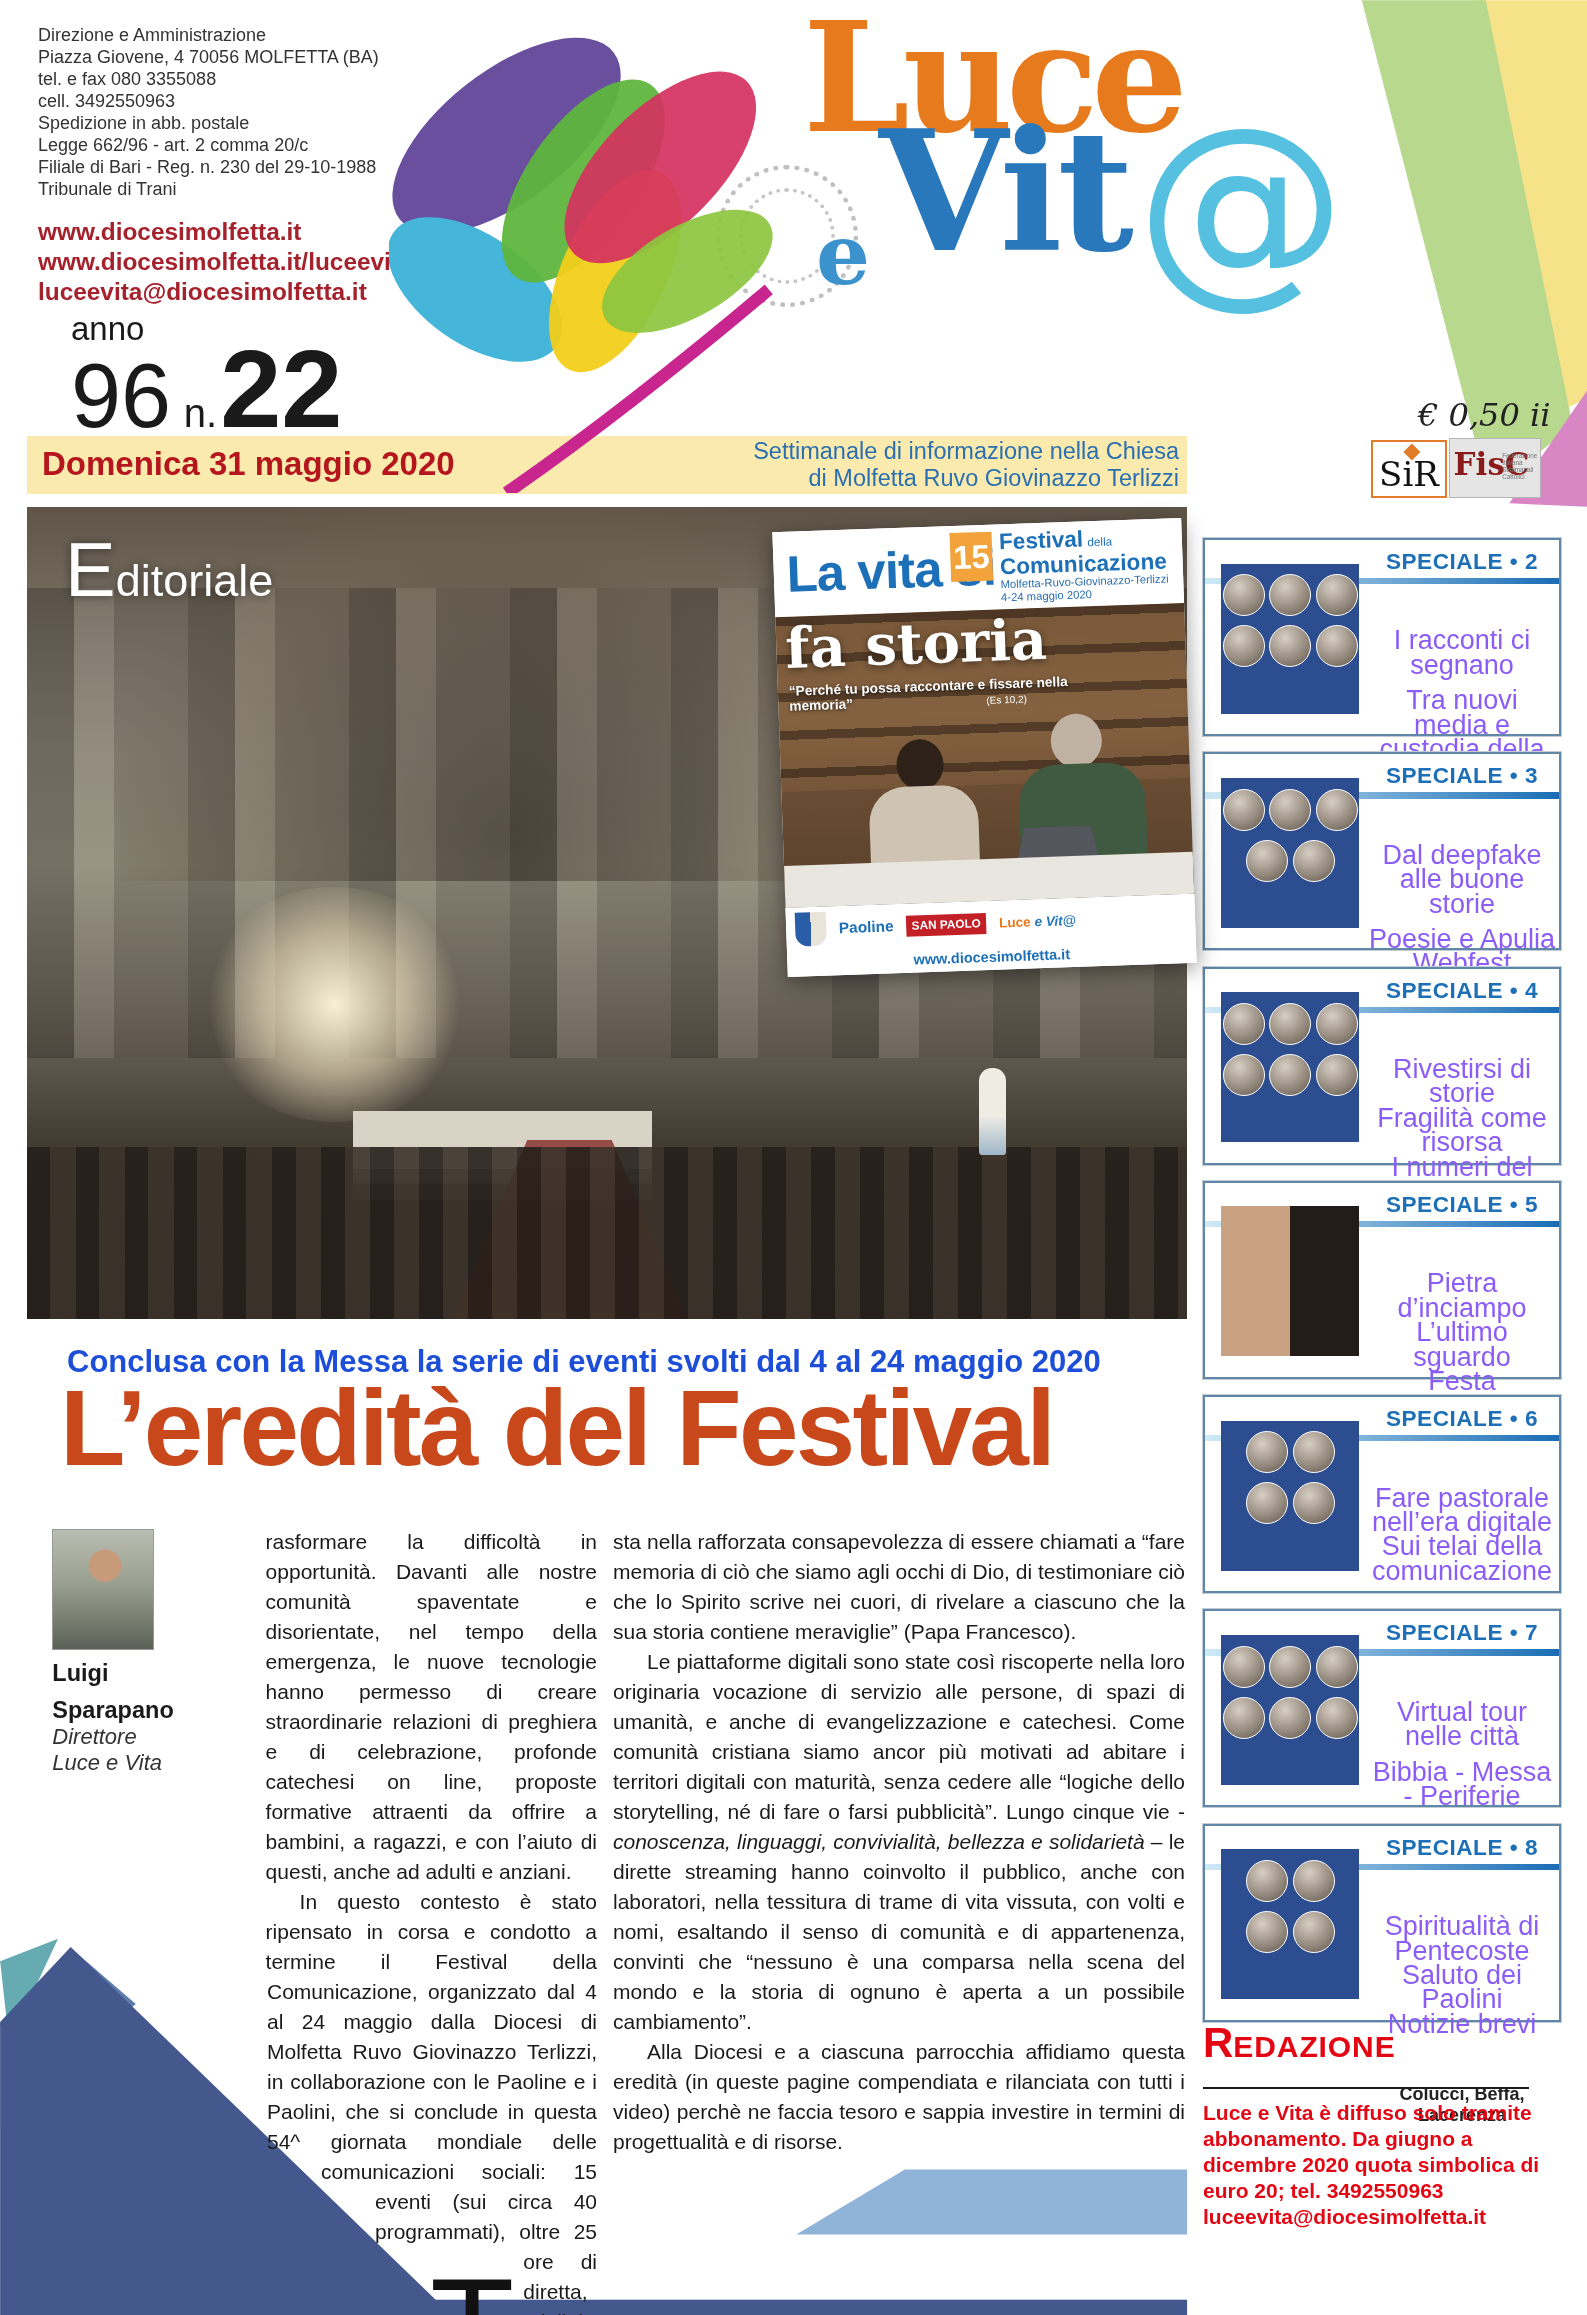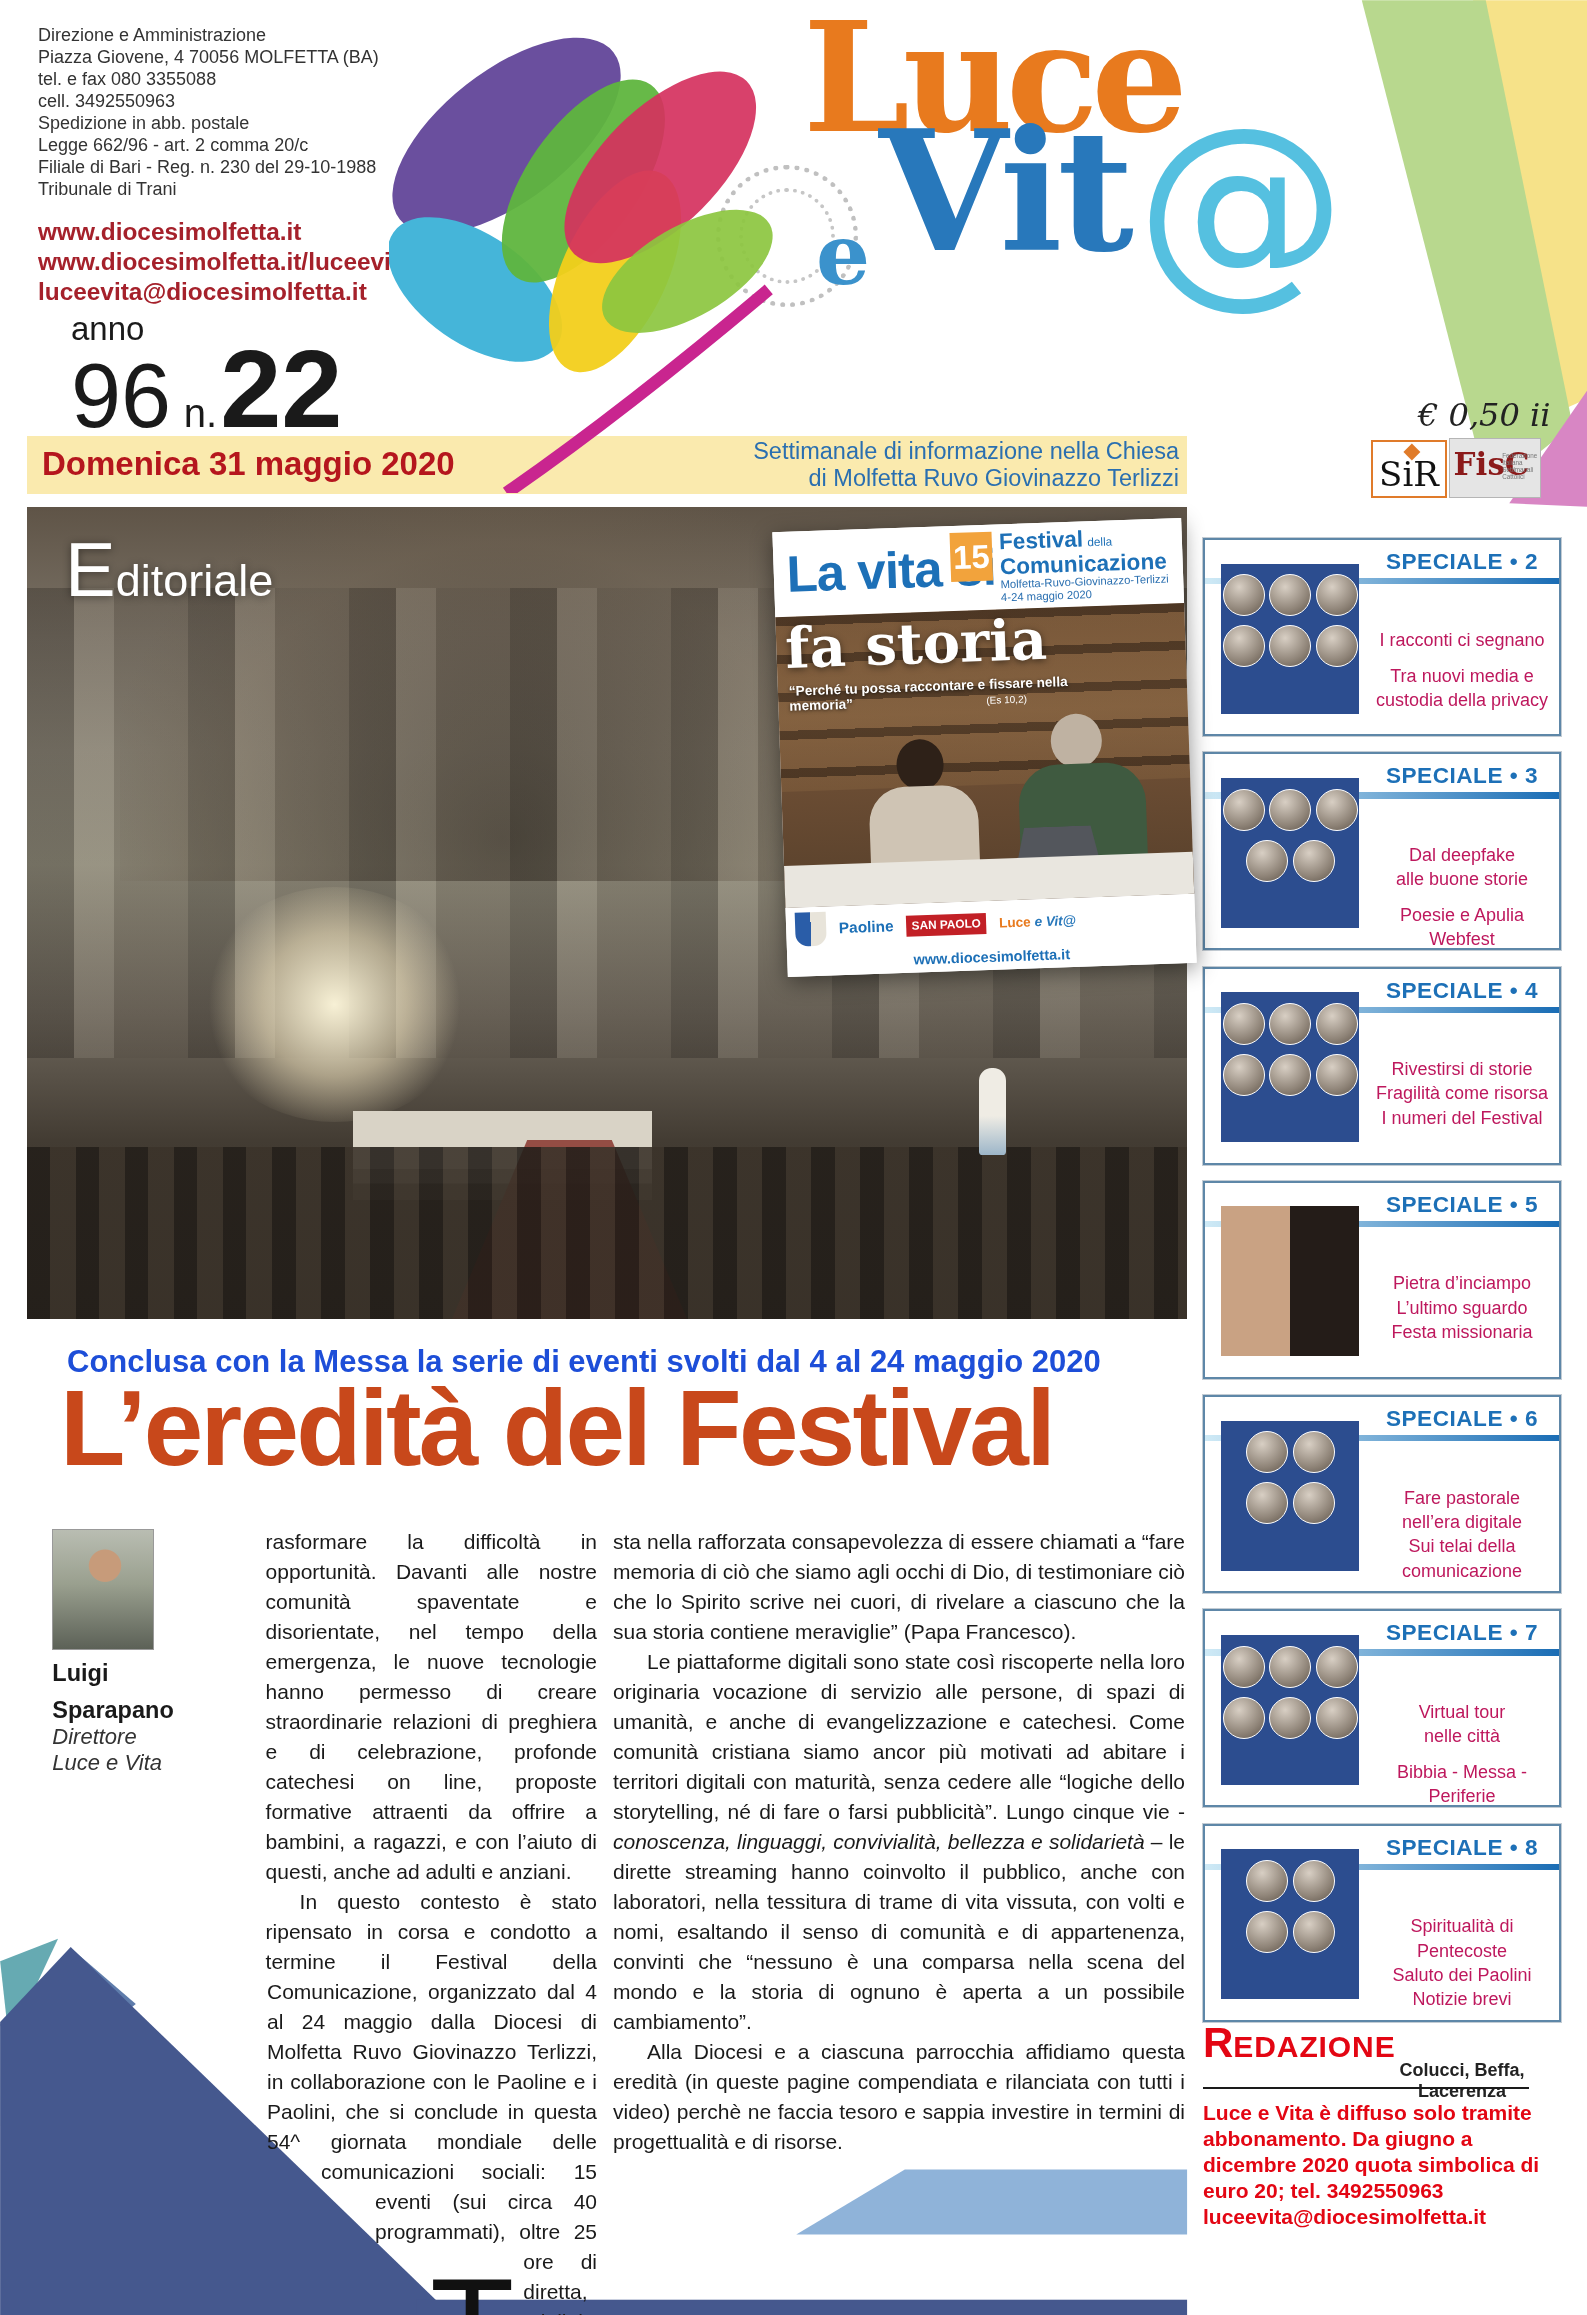--- a/index.html
+++ b/index.html
@@ -133,21 +133,21 @@
   .collage{position:absolute;left:16.3px;top:23.5px;width:138px;height:150px;background:#2c4d8f;z-index:1;
         padding-top:1.8px;box-sizing:border-box;}
   .collage.split{background:linear-gradient(90deg,#c9a283 0 50%,#241c18 50% 100%);}
   .collage-row{display:flex;justify-content:center;gap:4.5px;margin-top:9px;}
   .portrait-circle{width:40px;height:40px;border-radius:50%;border:1.8px solid #fff;
         background:radial-gradient(circle at 38% 30%,#d8cfc4,#8f8478 62%,#5c5248);}
   .sp-right{position:absolute;left:161px;top:0;width:192px;height:100%;display:flex;flex-direction:column;
         align-items:center;justify-content:flex-start;text-align:center;gap:48px;}
   .sp-label{margin-top:9px;font-size:22.6px;font-weight:bold;color:#1d70b7;letter-spacing:0.5px;z-index:1;}
   .sp-titles{flex:1;display:flex;flex-direction:column;justify-content:center;gap:11px;margin-top:5.4px;}
-  .sp-t{font-size:18px;line-height:24.4px;color:#be185d;white-space:pre-line;}
+  .sp-t{font-size:27px;line-height:24.4px;color:#8b5cf6;white-space:pre-line;}
   .sp-t:empty{display:none;}
   .sp-authors{font-size:18px;font-weight:bold;color:#222;margin-bottom:11px;}
   .redazione{position:absolute;left:1203px;top:2019px;width:358px;z-index:2;}
   .red-title{color:#e30613;font-weight:bold;border-bottom:2.7px solid #1a1a1a;padding-bottom:20px;width:326px;}
   .red-initial{font-size:42px;}
   .red-rest{font-size:30px;letter-spacing:0.9px;}
   .red-body{margin-top:11px;width:351px;font-size:21px;line-height:26px;font-weight:bold;color:#e30613;white-space:pre-line;}
 </style>
 </head>
 <body>

